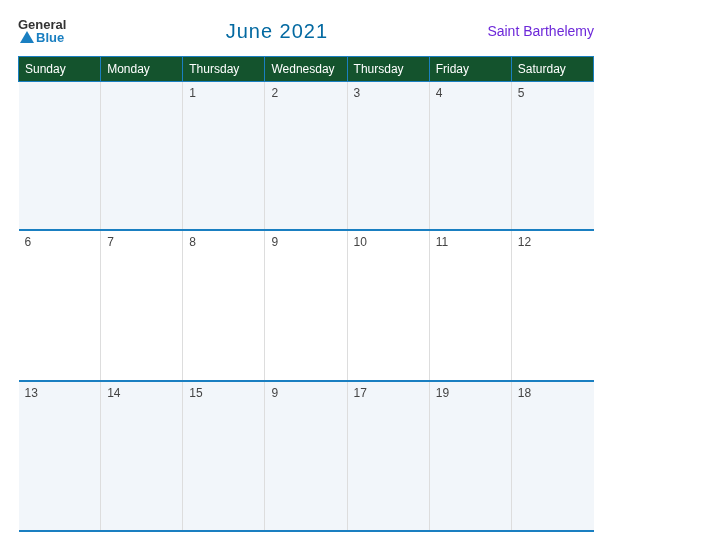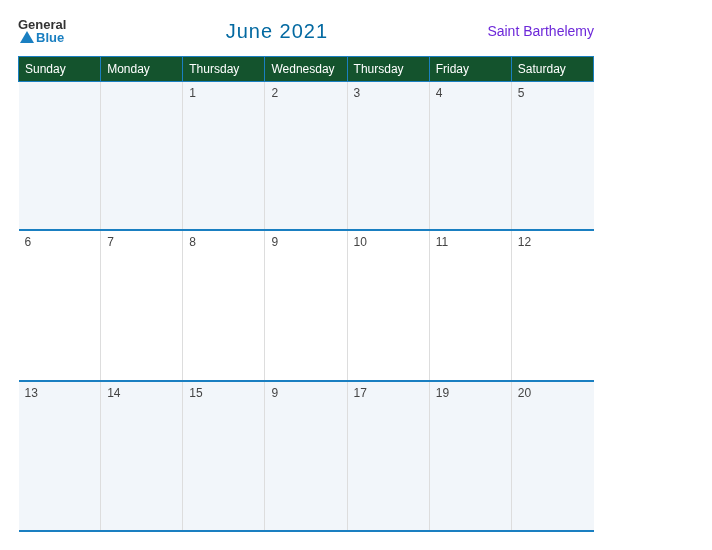--- a/index.html
+++ b/index.html
@@ -153,17 +153,17 @@
           <td>11</td>
           <td>12</td>
         </tr>
         <tr class="shaded">
           <td>13</td>
           <td>14</td>
           <td>15</td>
           <td>9</td>
           <td>17</td>
           <td>19</td>
-          <td>20</td>
+          <td>18</td>
         </tr>
       </tbody>
   </table>
 </div>
 
 </body></html>

